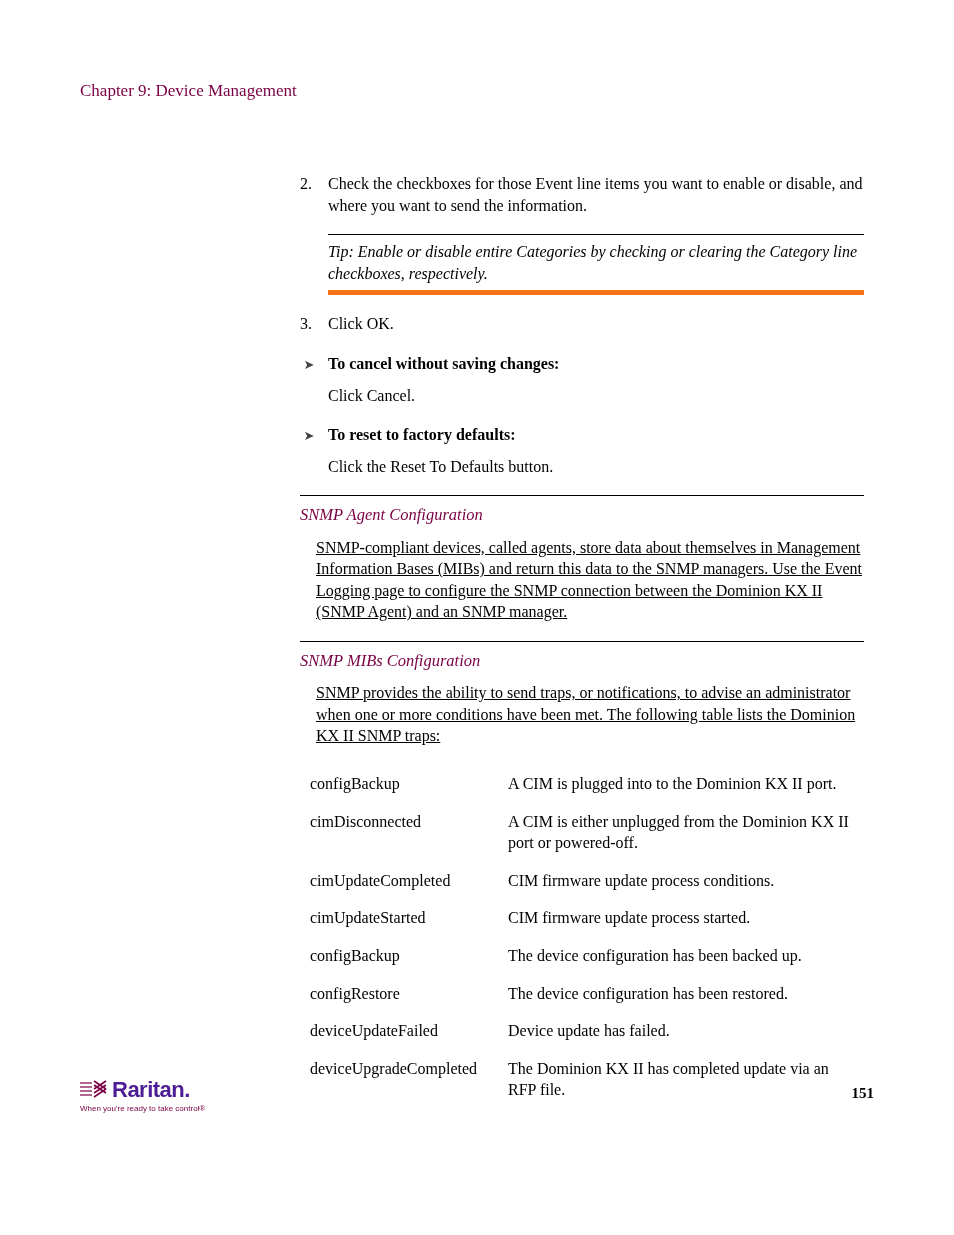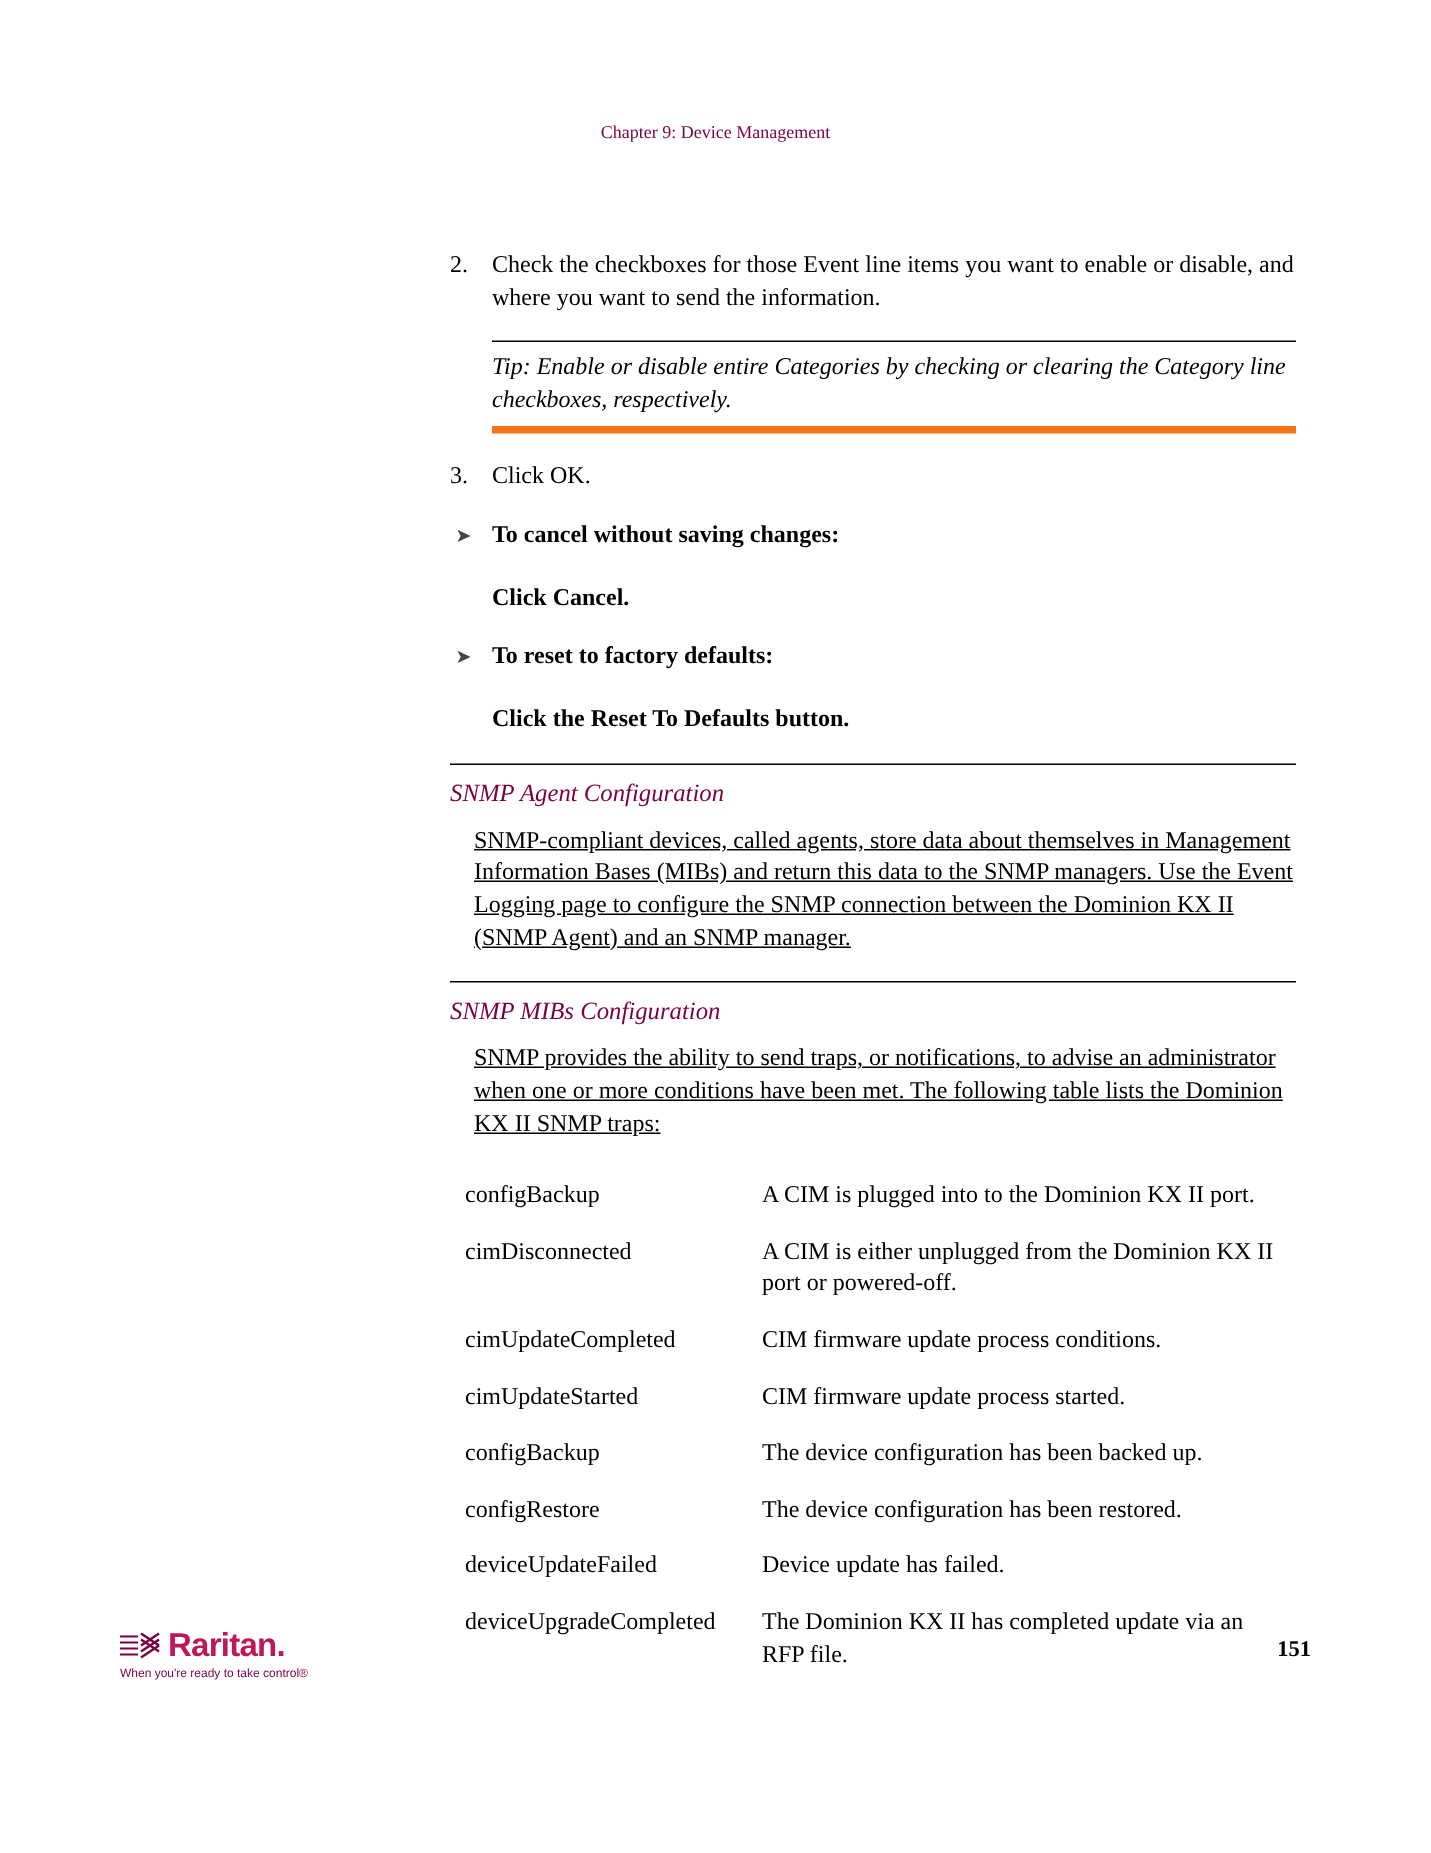--- a/index.html
+++ b/index.html
@@ -12,23 +12,23 @@
     width: 954px;
     line-height: 1.35;
   }
   .page {
     padding: 80px 80px 40px 80px;
     position: relative;
     min-height: 1155px;
     box-sizing: border-box;
   }
   .header {
-    text-align: center;
+    text-align: left;
     color: #7a0044;
-    font-size: 12px;
+    font-size: 17px;
     margin-bottom: 70px;
     font-style: normal;
   }
   .content {
     margin-left: 220px;
     margin-right: 10px;
   }
   ol.numbered {
     list-style: none;
     padding: 0;
@@ -63,23 +63,22 @@
     font-size: 13px;
     color: #444;
     width: 18px;
     text-align: center;
   }
   .heading-label {
     font-weight: bold;
   }
   .sub-indent {
     margin-left: 28px;
-    margin-top: 20px;
+    margin-top: 10px;
     margin-bottom: 18px;
-    font-weight: bold;
   }
   .section-rule {
     border: none;
     border-top: 1.5px solid #000;
     margin: 18px 0 8px 0;
   }
   .sidebar-heading {
     color: #7a0044;
     font-style: italic;
     font-weight: normal;
@@ -129,21 +128,21 @@
   }
   .logo-row {
     display: flex;
     align-items: center;
     gap: 4px;
   }
   .logo-text {
     font-family: Arial, sans-serif;
     font-weight: 900;
     font-size: 22px;
-    color: #be185d;
+    color: #4c1d95;
     letter-spacing: -0.5px;
     display:flex;
     align-items:baseline;
   }
   .logo-tag {
     font-family: Arial, sans-serif;
     font-size: 8px;
     color: #7a0044;
     margin-top: 0px;
   }

